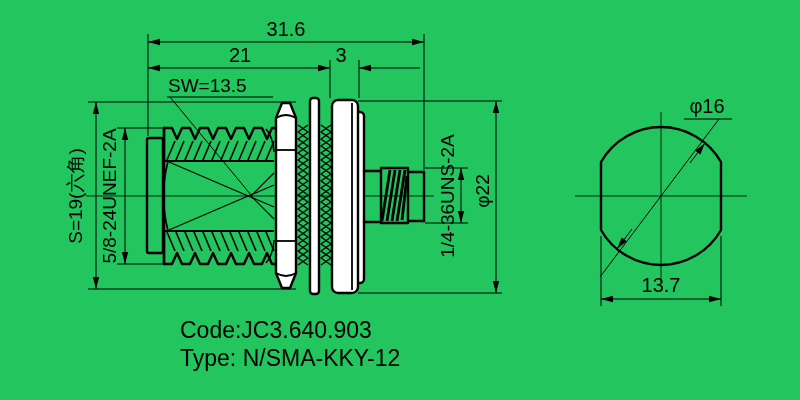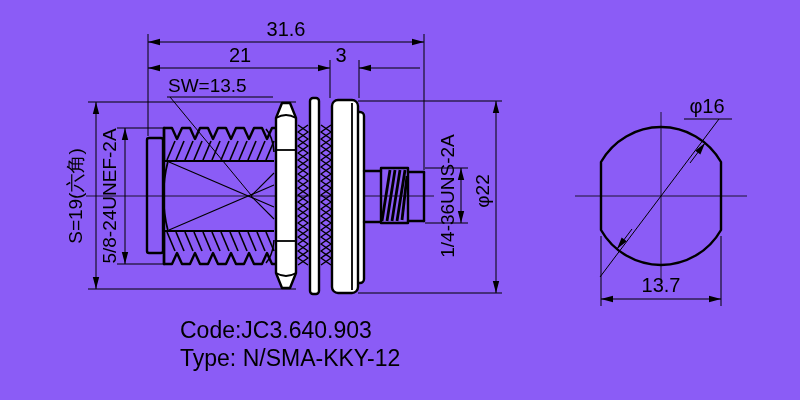--- a/index.html
+++ b/index.html
@@ -1,16 +1,16 @@
 <!DOCTYPE html>
 <html><head>
 <meta charset="utf-8">
 <style>
   html,body{margin:0;padding:0;background:#fff;}
-  .canvas{position:relative;width:800px;height:400px;background:#8b5cf6;overflow:hidden;
+  .canvas{position:relative;width:800px;height:400px;background:#22c55e;overflow:hidden;
           font-family:"Liberation Sans",sans-serif;}
   svg{display:block;}
   .outline{fill:none;stroke:#000;stroke-width:2.4;stroke-linejoin:round;stroke-linecap:round;}
   .outline-thin{fill:none;stroke:#000;stroke-width:1.8;stroke-linejoin:round;}
   .whitefill{fill:#fff;stroke:#000;stroke-width:2.4;stroke-linejoin:round;}
   .dim{stroke:#000;stroke-width:1;fill:none;}
   .ext{stroke:#000;stroke-width:1;fill:none;}
   .cl{stroke:#000;stroke-width:0.8;fill:none;}
   .hatch{stroke:#000;stroke-width:1.6;fill:none;}
   .smahatch{stroke:#000;stroke-width:2.8;fill:none;}

